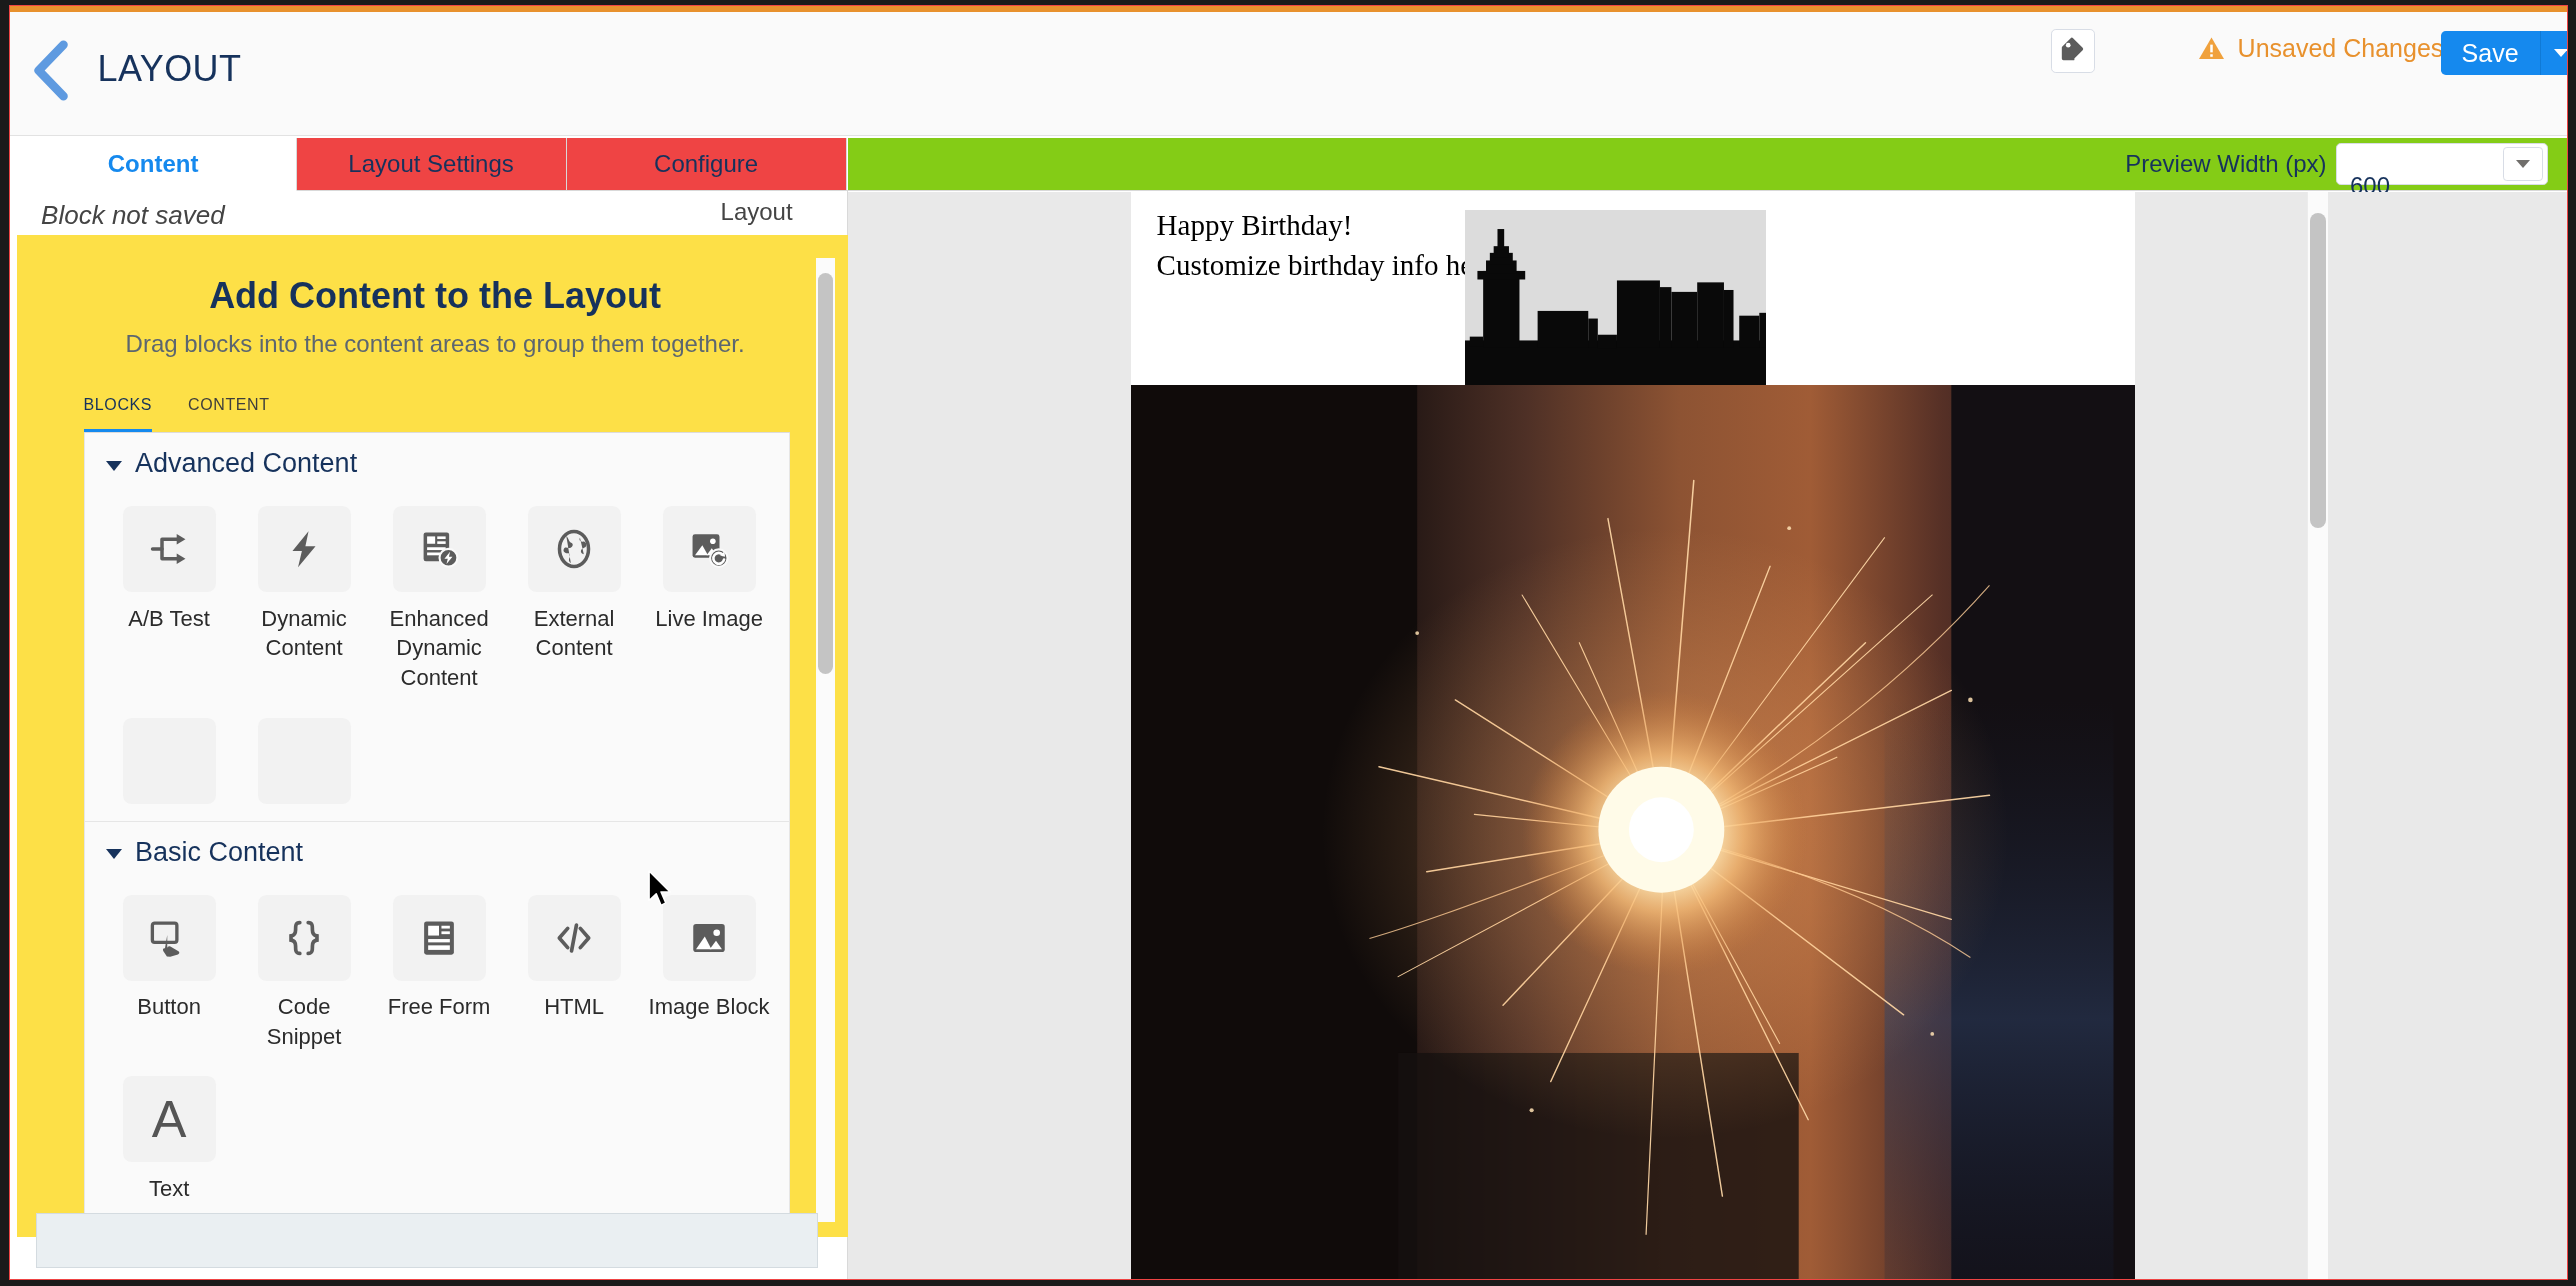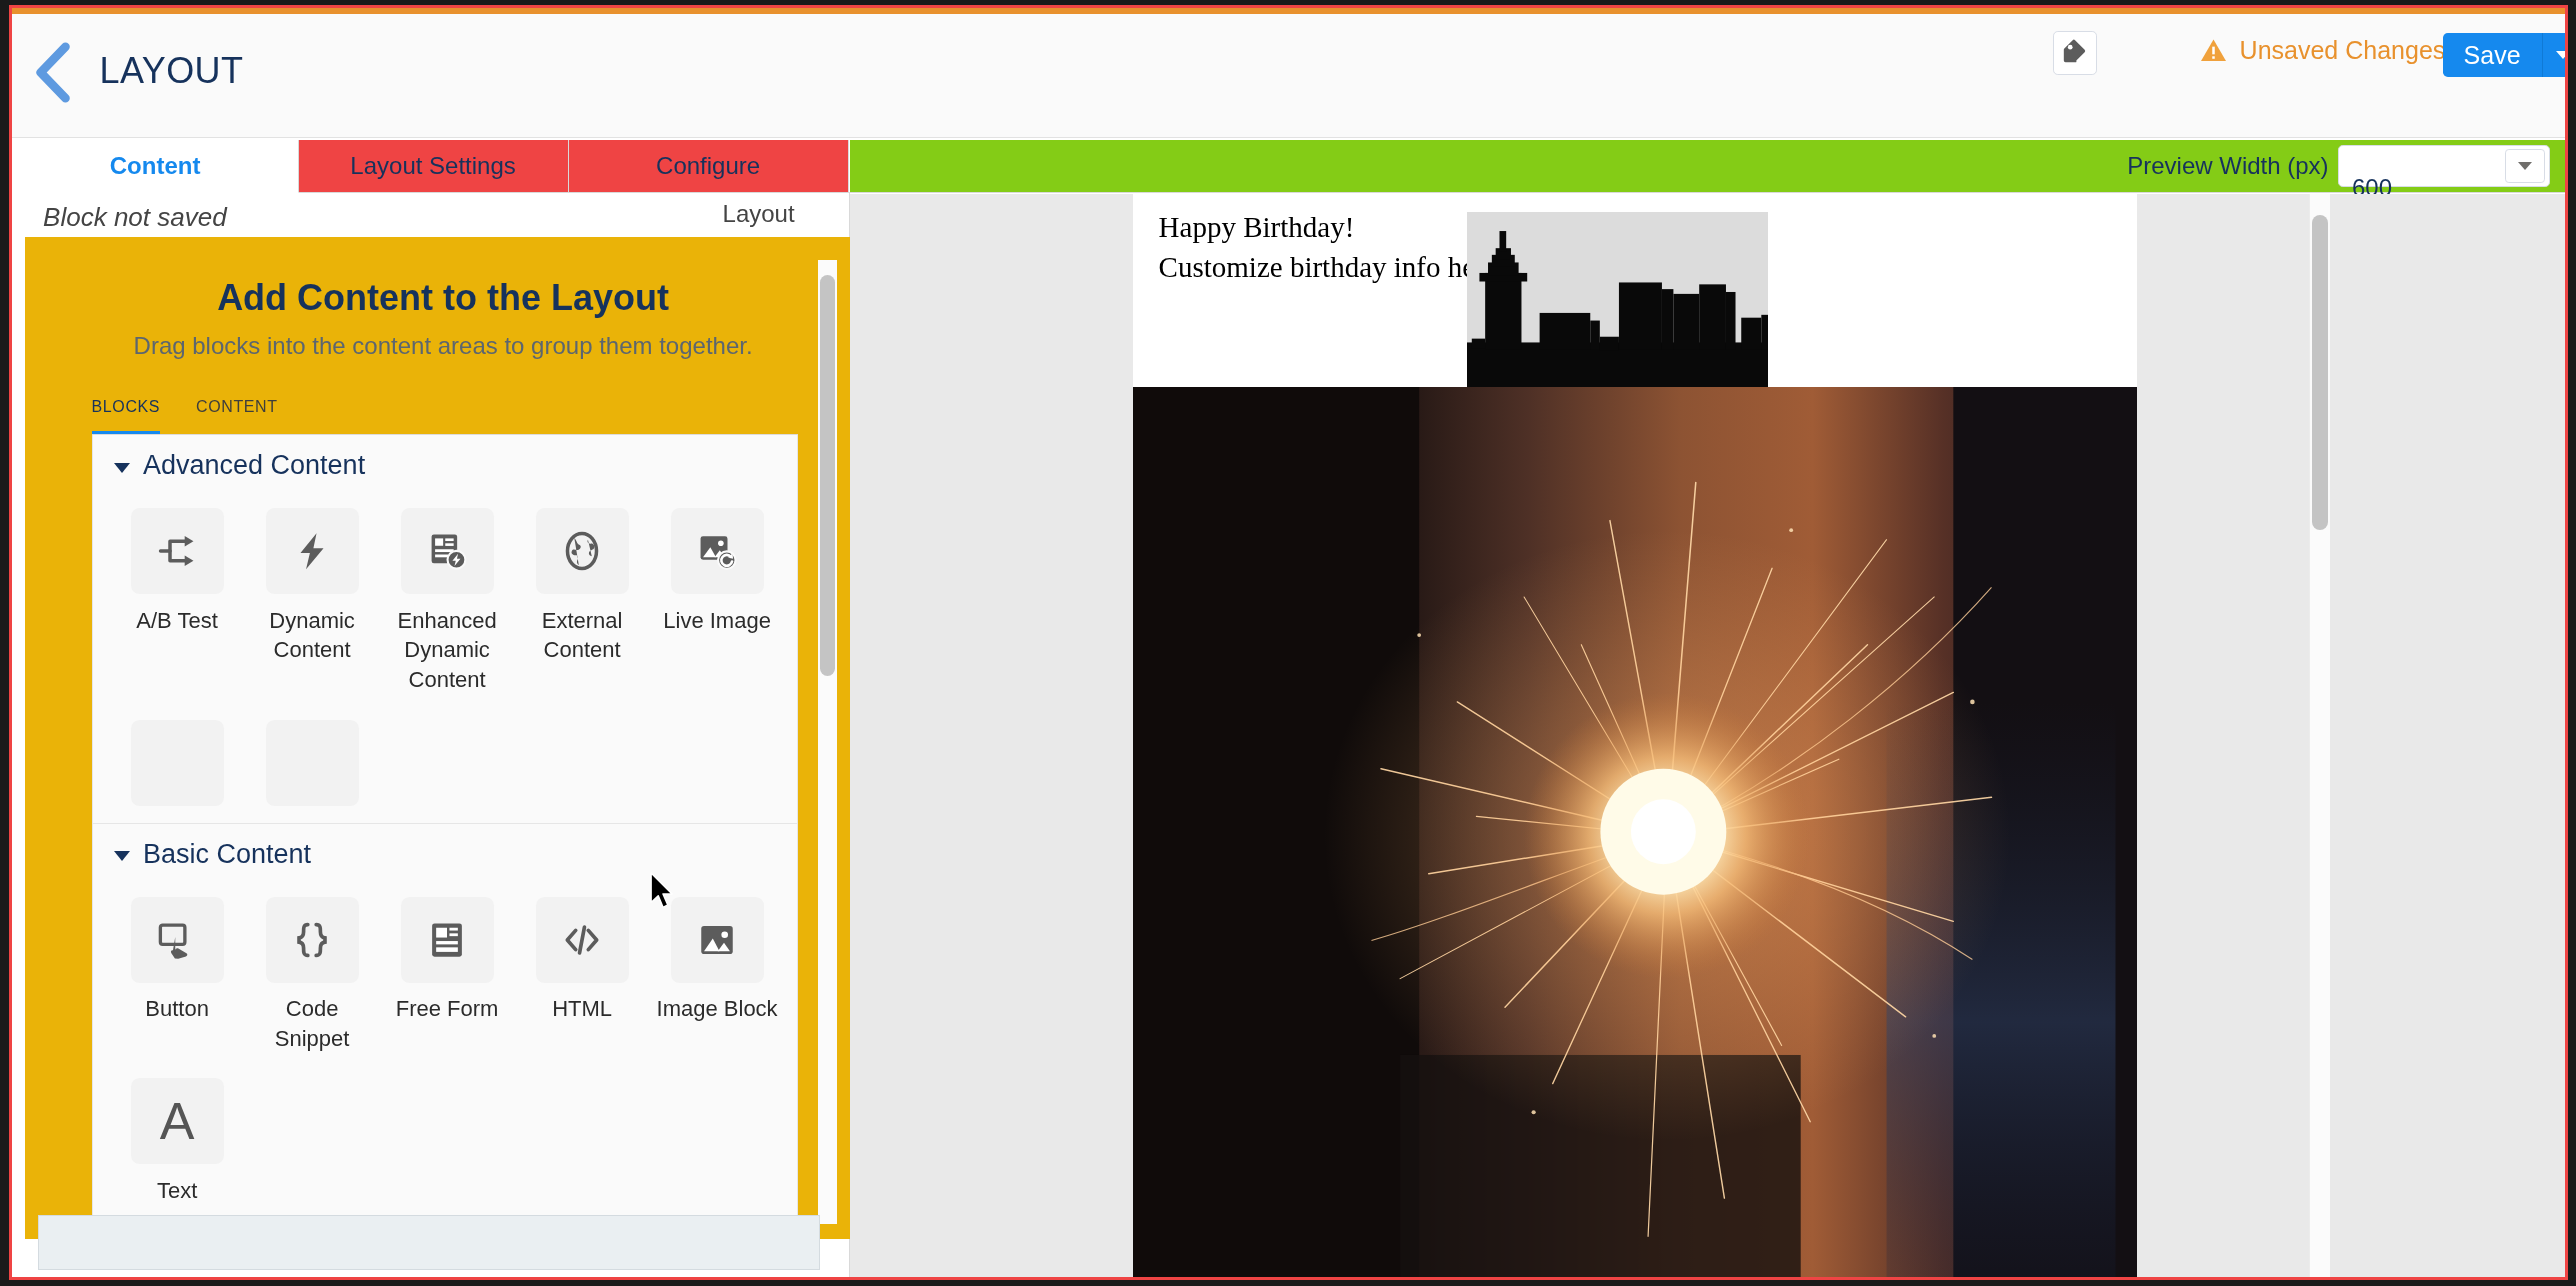--- a/index.html
+++ b/index.html
@@ -10,21 +10,21 @@
     font-family: "Liberation Sans", sans-serif;
     overflow: hidden;
   }
 
   
   .screen {
     position: absolute;
     left: 8.6px; top: 4.8px;
     width: 2559px; height: 1275px;
     background: #ffffff;
-    border: 3px solid #ef4444;
+    border: 1px solid #ef4444;
     overflow: hidden;
   }
 
   
   .top-accent {
     position: absolute; left: 0; top: 0;
     width: 100%; height: 6.7px;
     background: #e8912d;
   }
 
@@ -144,23 +144,23 @@
     position: absolute; left: 30.5px; top: 9.5px;
     font-size: 26px; font-style: italic; color: #444444;
   }
   .layout-word {
     position: absolute; right: 55px; top: 7.6px;
     font-size: 24px; color: #444444;
   }
 
   
   .scroll-region {
-    position: absolute; left: 12px; top: 97px;
+    position: absolute; left: 6px; top: 97px;
     width: 837px; height: 1002px;
-    background: #eab308;
+    background: #fde047;
     overflow: hidden;
   }
   .add-heading {
     text-align: center;
     font-size: 36px; font-weight: bold;
     color: #16325c;
     margin-top: 40px;
   }
   .add-sub {
     text-align: center;

